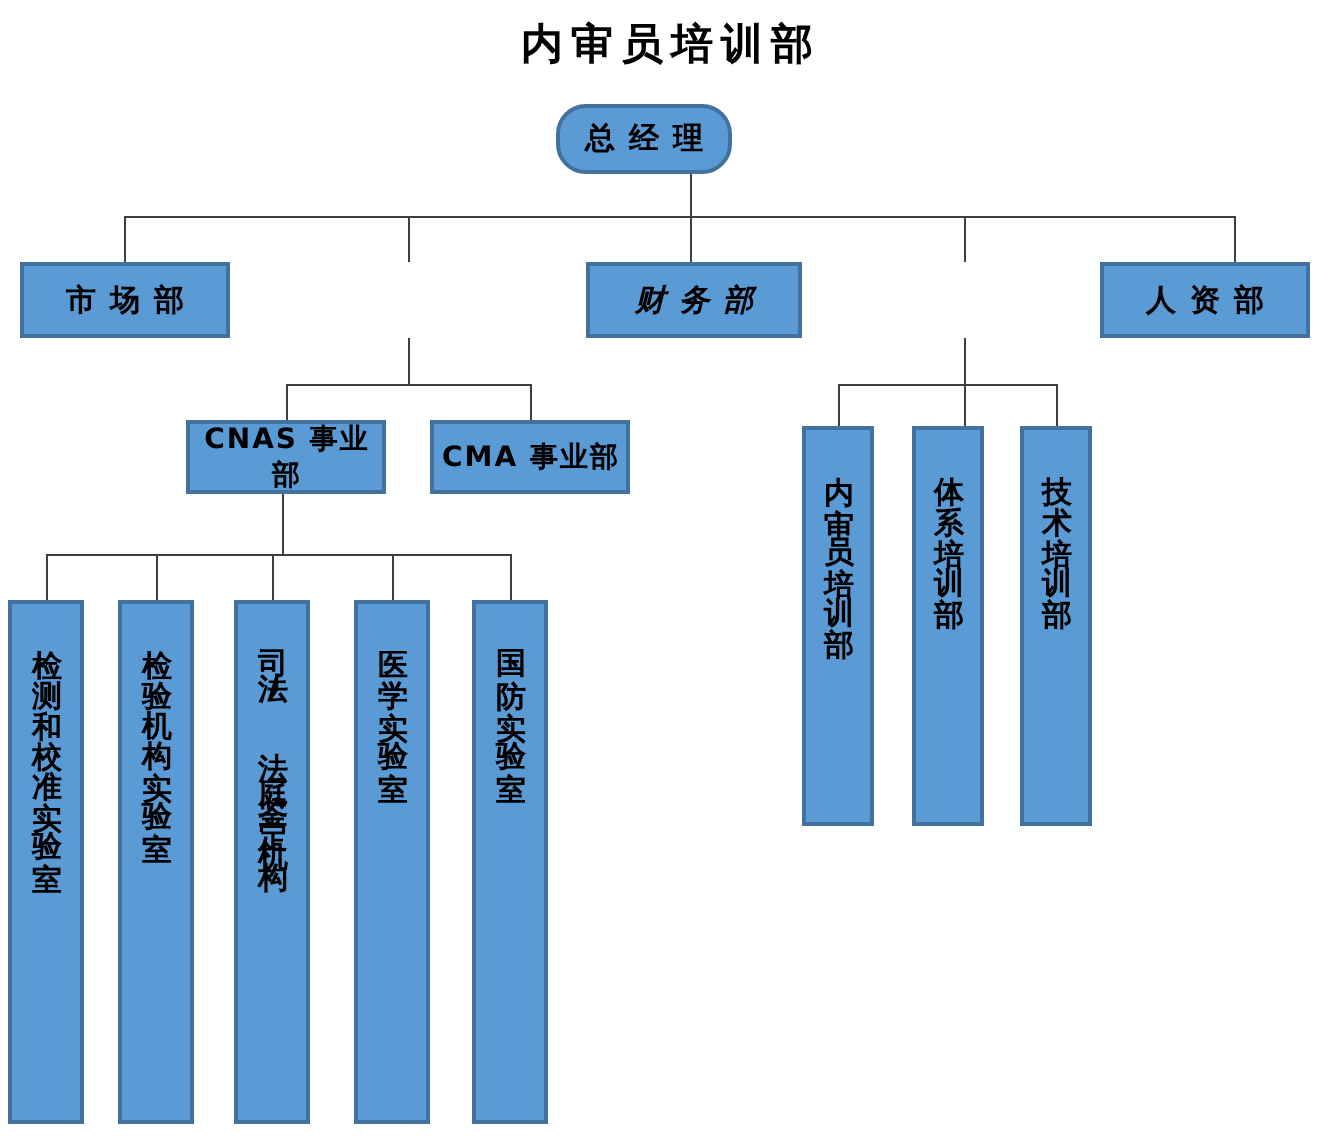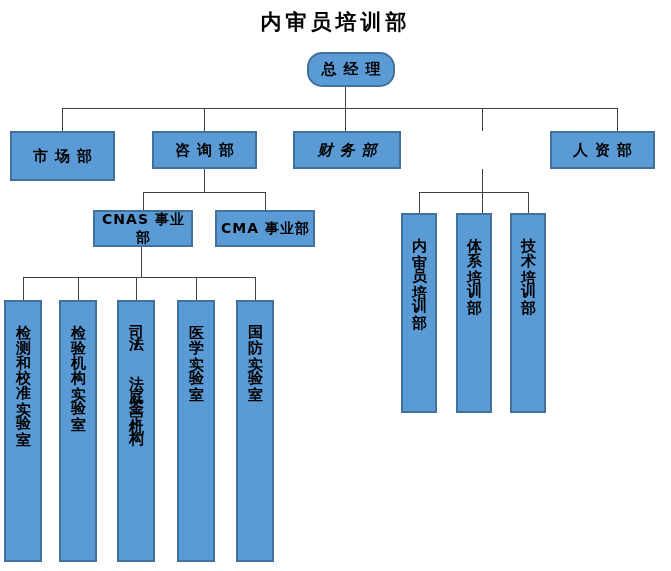--- a/index.html
+++ b/index.html
@@ -34,32 +34,31 @@
   .vtext.tight{letter-spacing:11px;}
   .ln{position:absolute;background:#404040;}
 </style>
 </head>
 <body>
 
 <div id="stage">
 
   <div class="title">内审员培训部</div>
 
-  <div class="box hbox" style="left:307px;top:52px;width:88px;height:35px;border-radius:15px;">总经理</div>
+  <div class="box hbox" style="left:278px;top:52px;width:88px;height:35px;border-radius:15px;">总经理</div>
 
   <div class="ln" style="left:345px;top:87px;width:1px;height:21px;"></div>
   <div class="ln" style="left:62px;top:108px;width:556px;height:1px;"></div>
   <div class="ln" style="left:62px;top:108px;width:1px;height:23px;"></div>
   <div class="ln" style="left:204px;top:108px;width:1px;height:23px;"></div>
   <div class="ln" style="left:345px;top:108px;width:1px;height:23px;"></div>
   <div class="ln" style="left:482px;top:108px;width:1px;height:23px;"></div>
   <div class="ln" style="left:617px;top:108px;width:1px;height:23px;"></div>
 
-  <div class="box hbox" style="left:10px;top:131px;width:105px;height:50px;">市场部</div>
-  <div class="box hbox" style="left:152px;top:131px;width:105px;height:38px;">咨询部</div>
+  <div class="box hbox" style="left:10px;top:131px;width:105px;height:38px;">市场部</div>
   <div class="box hbox" style="left:293px;top:131px;width:108px;height:38px;font-style:italic;">财务部</div>
   <div class="box hbox" style="left:550px;top:131px;width:105px;height:38px;">人资部</div>
 
   <div class="ln" style="left:204px;top:169px;width:1px;height:23px;"></div>
   <div class="ln" style="left:143px;top:192px;width:123px;height:1px;"></div>
   <div class="ln" style="left:143px;top:192px;width:1px;height:18px;"></div>
   <div class="ln" style="left:265px;top:192px;width:1px;height:18px;"></div>
 
   <div class="ln" style="left:482px;top:169px;width:1px;height:23px;"></div>
   <div class="ln" style="left:419px;top:192px;width:110px;height:1px;"></div>

